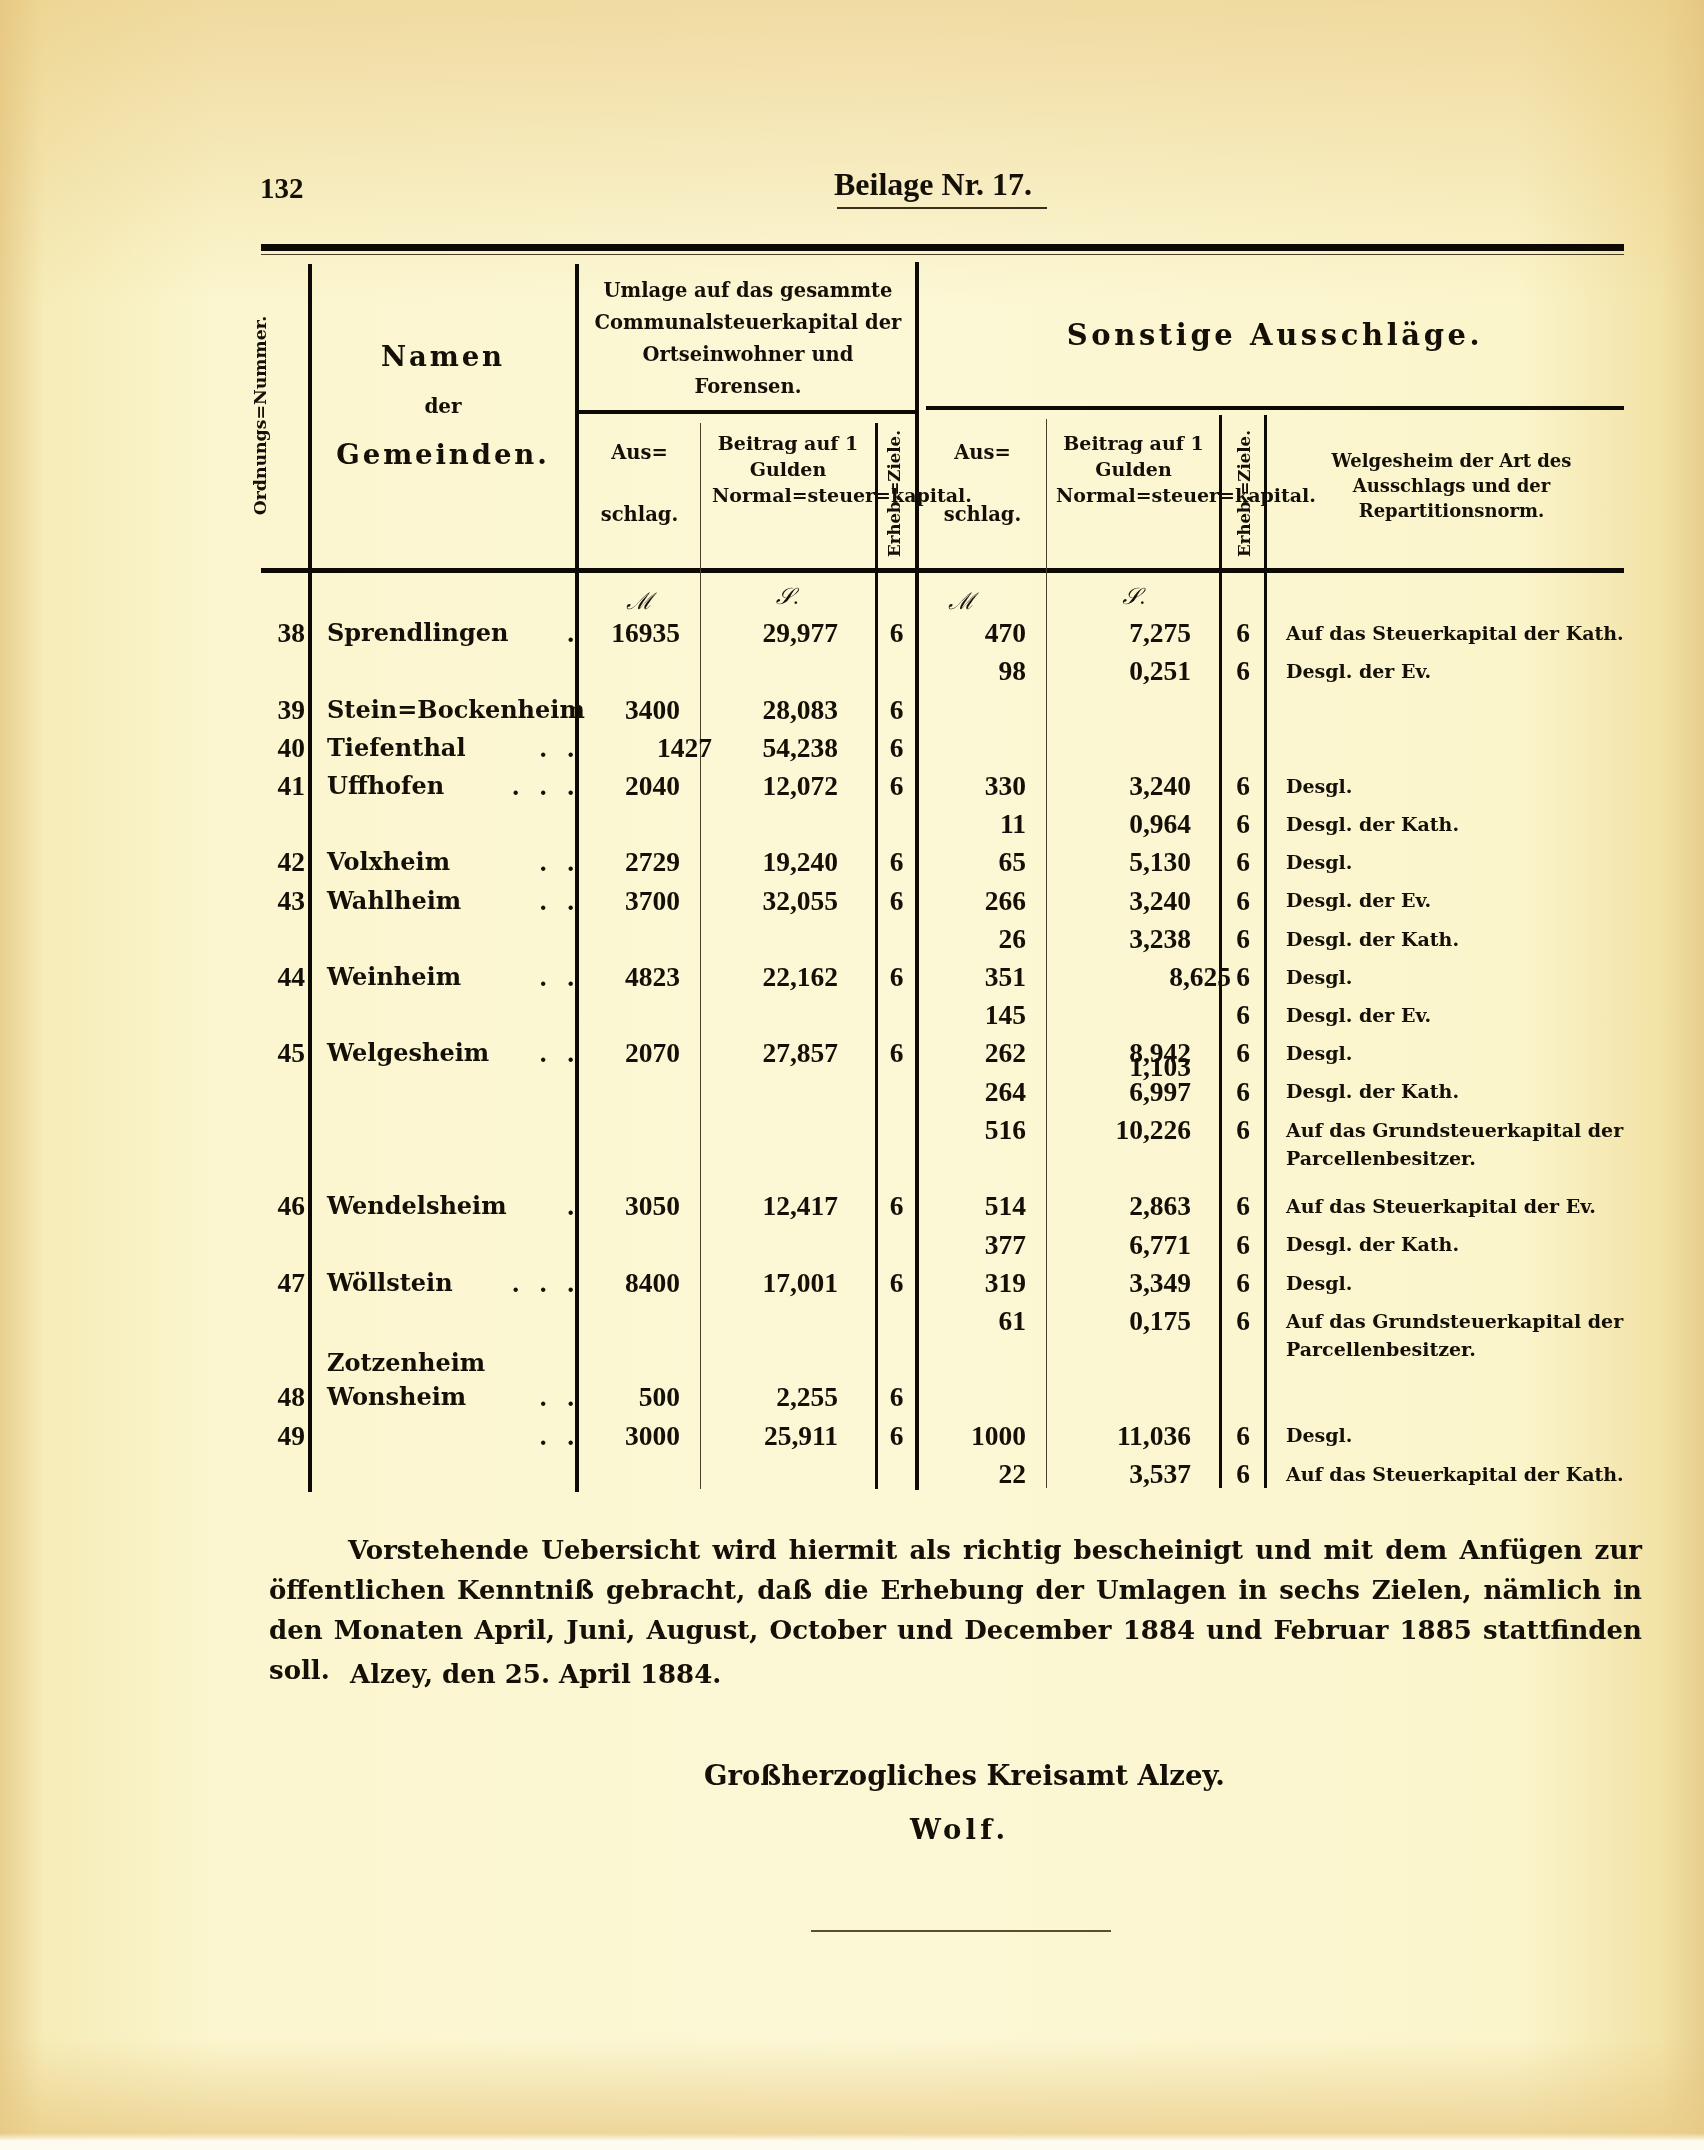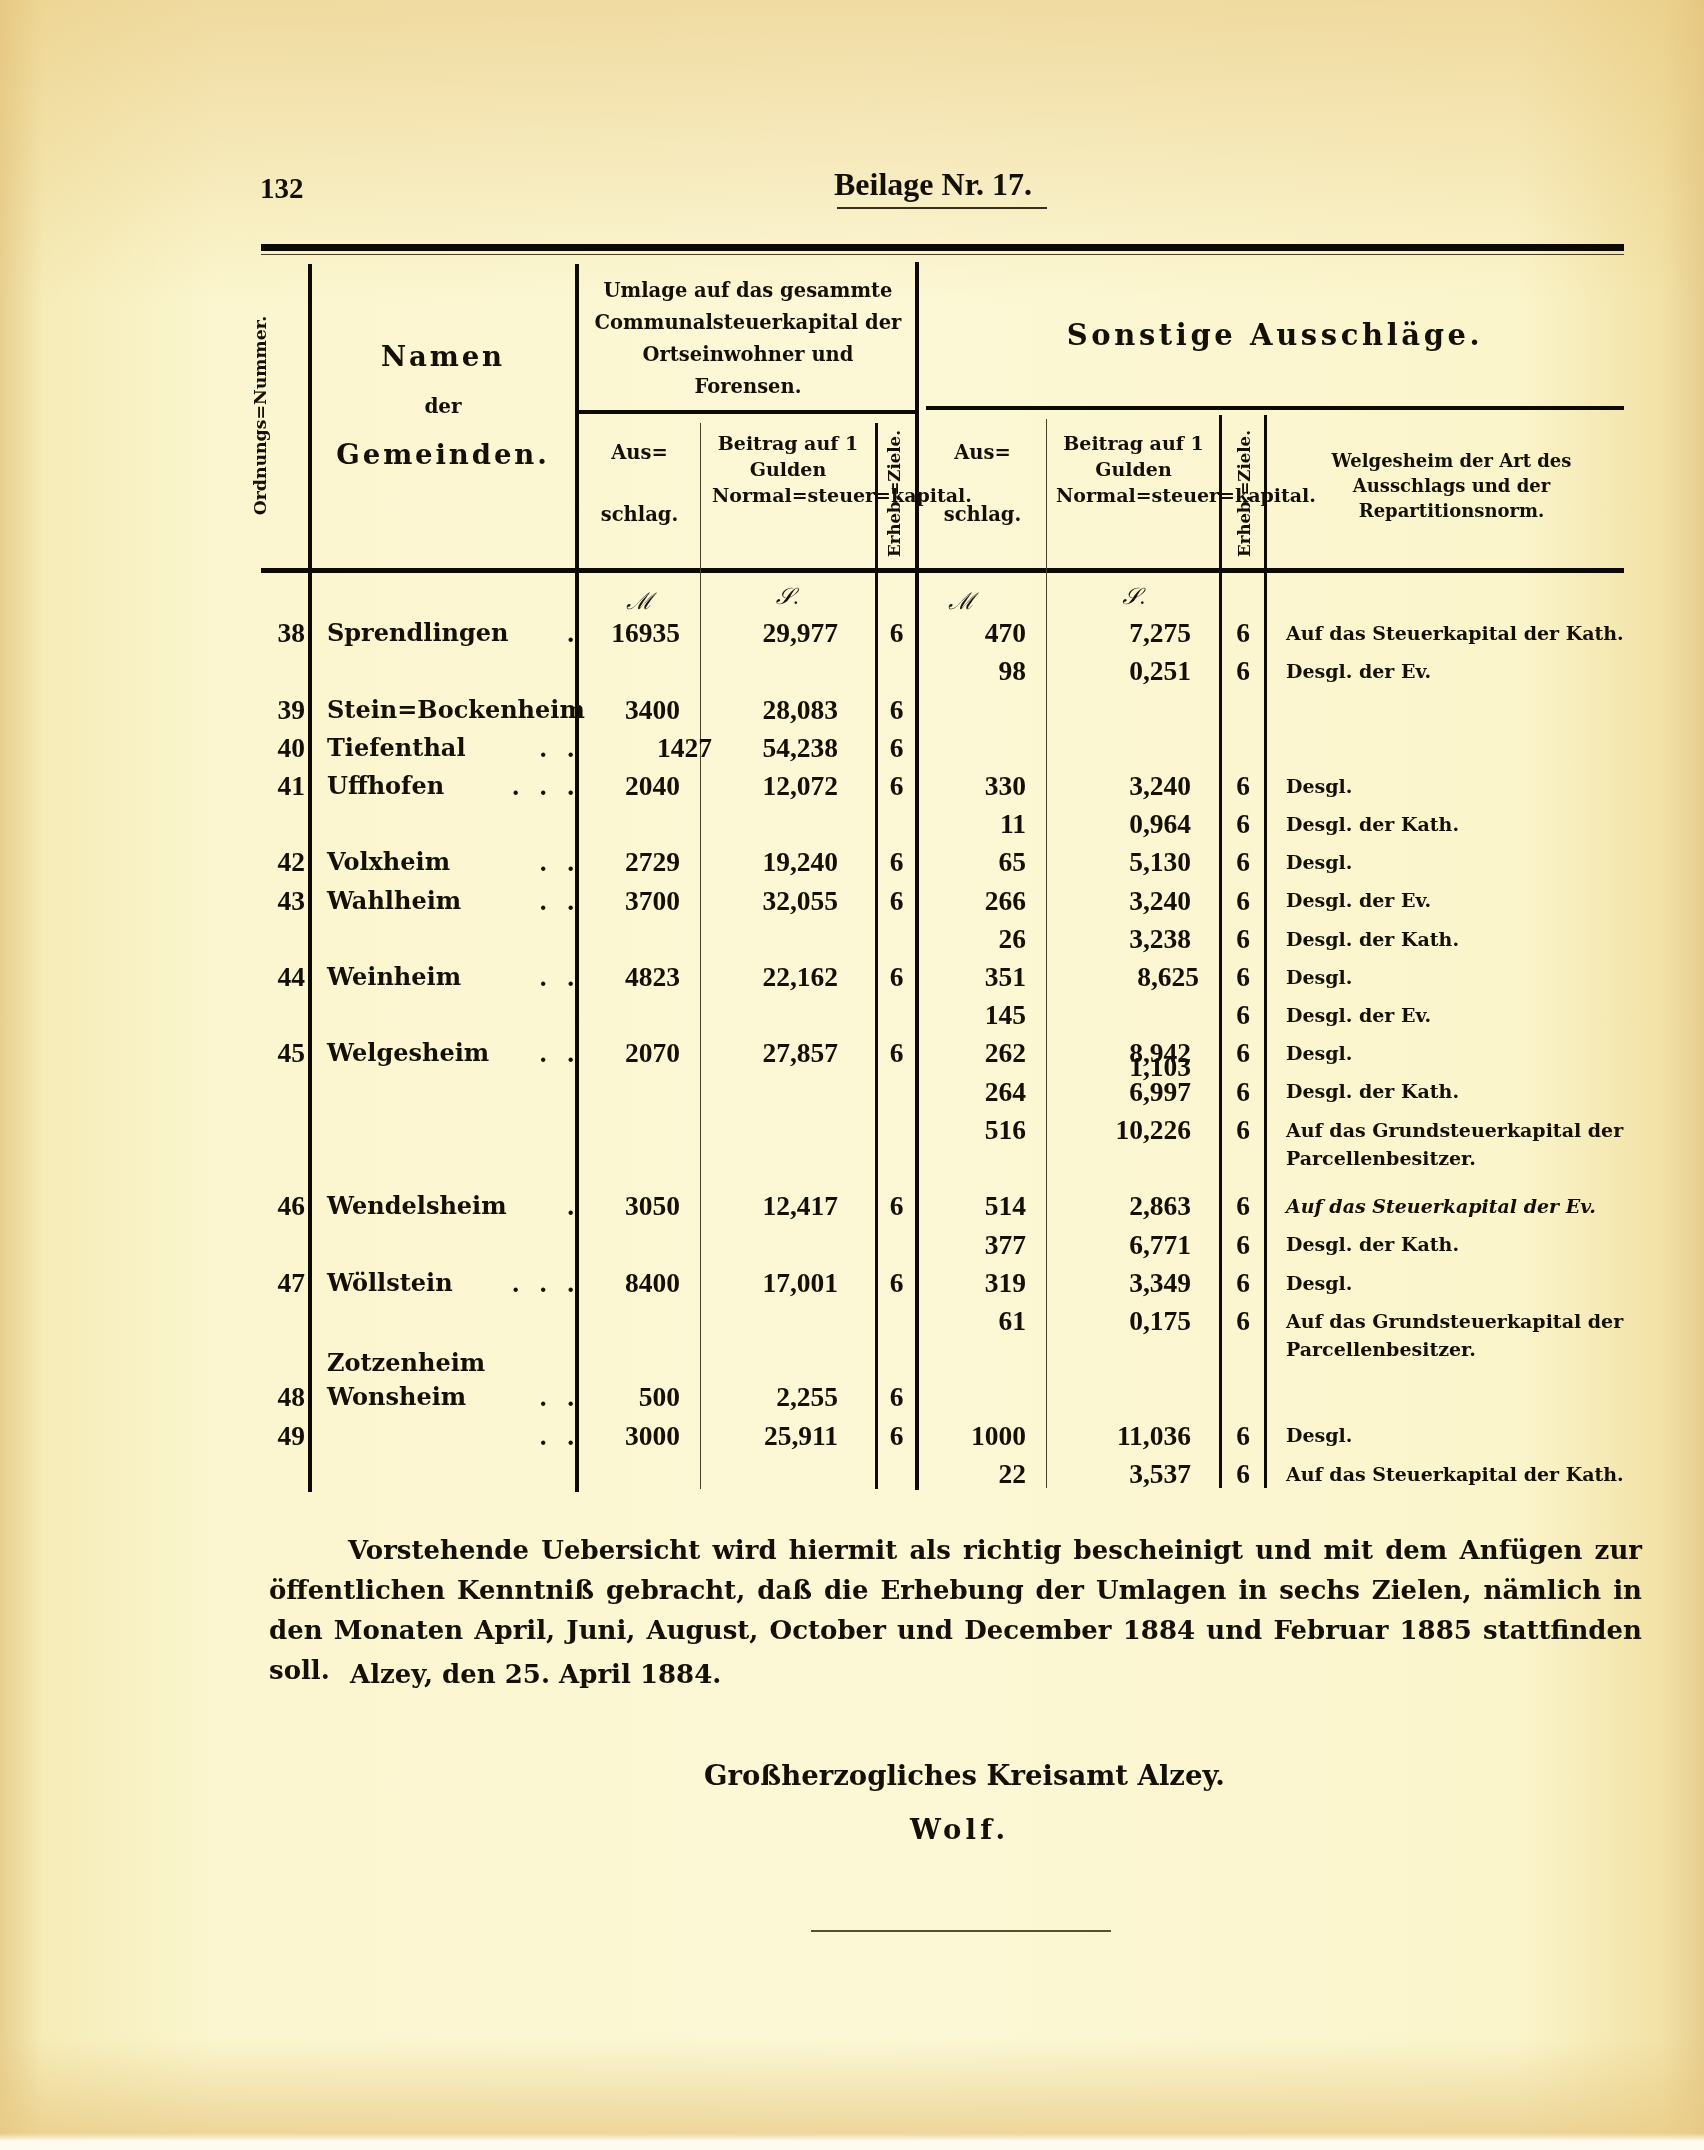--- a/index.html
+++ b/index.html
@@ -209,21 +209,21 @@
         <div class="dots" style="left: 480px; top: 920px; width: 94px; text-align: right;"></div>
         <div class="cell desc" style="left: 1286px; top: 926px; width: 361px; height: auto; text-indent: 0px;">Desgl. der Kath.</div>
       </div>
       <div>
         <div class="cell num" style="left: 262px; top: 958px; width: 43px;">44</div>
         <div class="cell name" style="left: 327px; top: 958px; width: 246px;">Weinheim</div>
         <div class="cell num" style="left: 579px; top: 958px; width: 101px;">4823</div>
         <div class="cell num" style="left: 701px; top: 958px; width: 137px;">22,162</div>
         <div class="cell" style="left: 878px; top: 958px; width: 37px; text-align: center;">6</div>
         <div class="cell num" style="left: 918px; top: 958px; width: 108px;">351</div>
-        <div class="cell num" style="left: 1012px; top: 958px; width: 143px; padding-left: 44px;">8,625</div>
+        <div class="cell num" style="left: 1044px; top: 958px; width: 143px; padding-left: 44px;">8,625</div>
         <div class="cell" style="left: 1222px; top: 958px; width: 42px; text-align: center;">6</div>
         <div class="dots" style="left: 480px; top: 958px; width: 94px; text-align: right;">.   .</div>
         <div class="cell desc" style="left: 1286px; top: 964px; width: 361px; height: auto; text-indent: 0px;">Desgl.</div>
       </div>
       <div>
         <div class="cell num" style="left: 262px; top: 996px; width: 43px;"></div>
         <div class="cell name" style="left: 327px; top: 996px; width: 246px;"></div>
         <div class="cell num" style="left: 579px; top: 996px; width: 101px;"></div>
         <div class="cell num" style="left: 701px; top: 996px; width: 137px;"></div>
         <div class="cell" style="left: 878px; top: 996px; width: 37px; text-align: center;"></div>
@@ -272,21 +272,21 @@
       <div>
         <div class="cell num" style="left: 262px; top: 1187px; width: 43px;">46</div>
         <div class="cell name" style="left: 327px; top: 1187px; width: 246px;">Wendelsheim</div>
         <div class="cell num" style="left: 579px; top: 1187px; width: 101px;">3050</div>
         <div class="cell num" style="left: 701px; top: 1187px; width: 137px;">12,417</div>
         <div class="cell" style="left: 878px; top: 1187px; width: 37px; text-align: center;">6</div>
         <div class="cell num" style="left: 918px; top: 1187px; width: 108px;">514</div>
         <div class="cell num" style="left: 1048px; top: 1187px; width: 143px;">2,863</div>
         <div class="cell" style="left: 1222px; top: 1187px; width: 42px; text-align: center;">6</div>
         <div class="dots" style="left: 480px; top: 1187px; width: 94px; text-align: right;">.</div>
-        <div class="cell desc" style="left: 1286px; top: 1193px; width: 361px; height: auto; text-indent: 0px; font-style: italic;">Auf das Steuerkapital der Ev.</div>
+        <div class="cell desc" style="left: 1286px; top: 1193px; width: 361px; height: auto; text-indent: 0px;">Auf das Steuerkapital der Ev.</div>
       </div>
       <div>
         <div class="cell num" style="left: 262px; top: 1226px; width: 43px;"></div>
         <div class="cell name" style="left: 327px; top: 1226px; width: 246px;"></div>
         <div class="cell num" style="left: 579px; top: 1226px; width: 101px;"></div>
         <div class="cell num" style="left: 701px; top: 1226px; width: 137px;"></div>
         <div class="cell" style="left: 878px; top: 1226px; width: 37px; text-align: center;"></div>
         <div class="cell num" style="left: 918px; top: 1226px; width: 108px;">377</div>
         <div class="cell num" style="left: 1048px; top: 1226px; width: 143px;">6,771</div>
         <div class="cell" style="left: 1222px; top: 1226px; width: 42px; text-align: center;">6</div>

